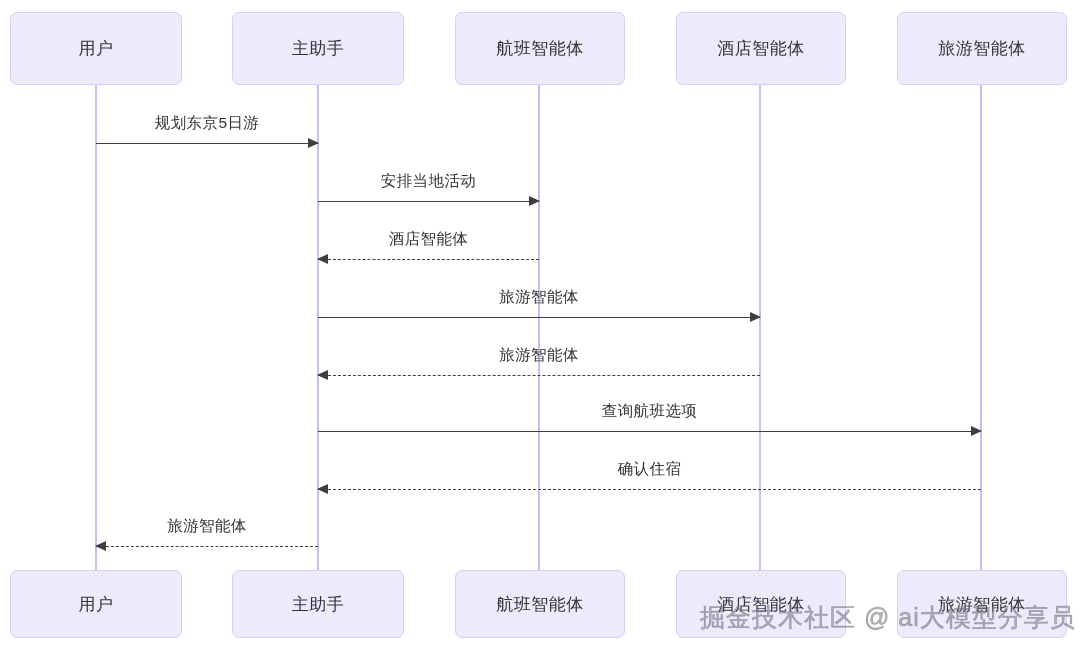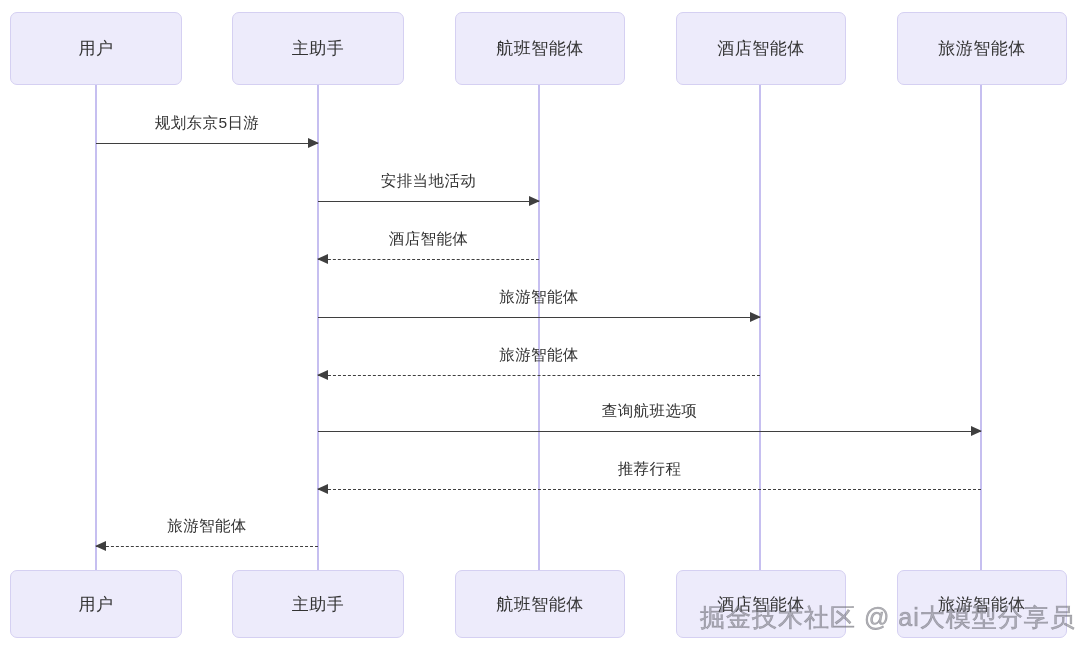--- a/index.html
+++ b/index.html
@@ -160,21 +160,21 @@
         <div class="msg-label">旅游智能体</div>
       </div>
       <div class="message" style="left: 318px; top: 431px; width: 663px;">
         <div class="msg-line"></div>
         <div class="arrow-head right"></div>
         <div class="msg-label">查询航班选项</div>
       </div>
       <div class="message" style="left: 318px; top: 489px; width: 663px;">
         <div class="msg-line dashed"></div>
         <div class="arrow-head left"></div>
-        <div class="msg-label">推荐行程</div>
+        <div class="msg-label">确认住宿</div>
       </div>
       <div class="message" style="left: 96px; top: 546px; width: 222px;">
         <div class="msg-line dashed"></div>
         <div class="arrow-head left"></div>
         <div class="msg-label">旅游智能体</div>
       </div>
     </div>
 
   <div class="watermark" style="left: 700px; top: 601px;">掘金技术社区 @ ai大模型分享员</div>
 

